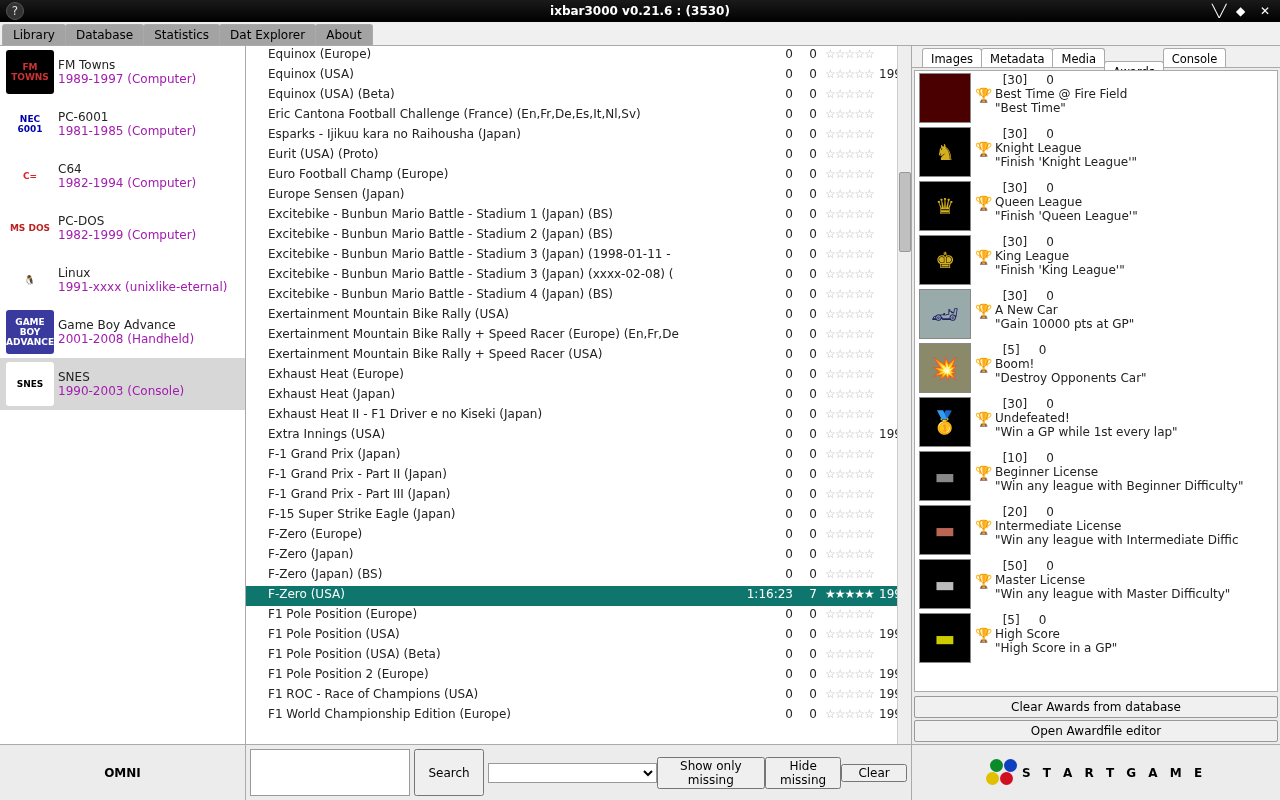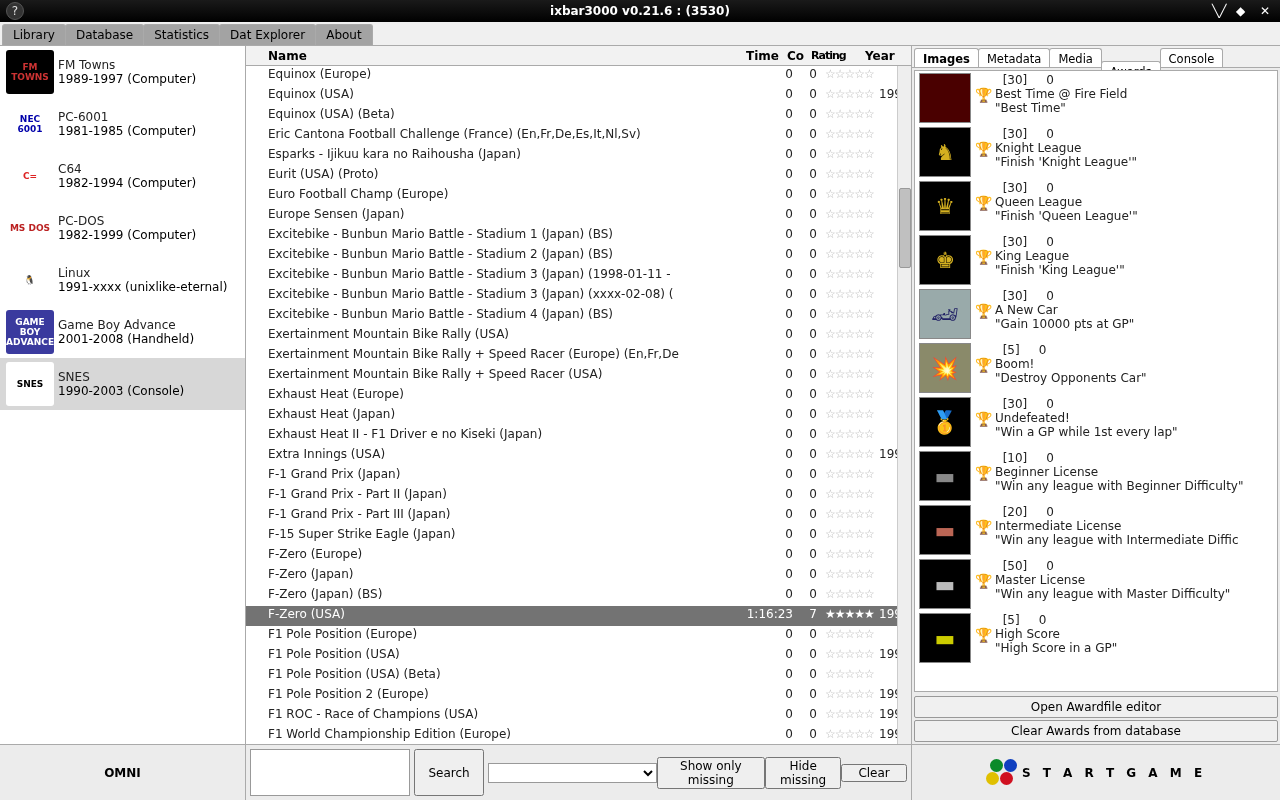--- a/index.html
+++ b/index.html
@@ -19,46 +19,46 @@
 
 
 .main { flex:1; display:flex; min-height:0; }
 
 
 .sidebar { width: 246px; background: #fff; border-right:1px solid #aaa; overflow-y:auto; display:flex; flex-direction:column;}
 .sys-item { display:flex; align-items:center; padding: 4px 6px; cursor:pointer; }
 .sys-item.selected { background: #d7d7d7; }
 .sys-icon { width: 48px; height: 44px; margin-right:4px; display:flex; align-items:center; justify-content:center; font-size:9px; font-weight:bold; text-align:center; border-radius:3px; }
 .sys-text .name { font-weight: normal; color:#222; }
-.sys-text .meta { color:#000000; font-size:12px; }
+.sys-text .meta { color:#a21caf; font-size:12px; }
 
 
 .center { flex:1; display:flex; flex-direction:column; min-width:0; border-right:1px solid #aaa;}
 .list-header { display:flex; background:#f2f2f2; border-bottom:1px solid #aaa; font-weight:bold; height:20px; align-items:center; }
 .list-header > div, .row > div { padding: 1px 4px; }
 .col-name { flex:1; padding-left:22px !important; }
 .col-time { width: 56px; text-align:right; }
 .col-co { width: 24px; text-align:right; }
 .col-rating { width: 54px; text-align:left; font-size:11px; letter-spacing:-1px;}
 .col-year { width: 36px; text-align:left; }
 .list-body { flex:1; overflow:auto; background:#fff; position:relative;}
 .row { display:flex; height:20px; align-items:flex-start; cursor:pointer; color:#222;}
-.row.selected { background:#737373; color:#fff; }
+.row.selected { background:#0f766e; color:#fff; }
 .stars-empty { color:#bbb; }
 .stars-full { color:#000; }
 .row.selected .stars-full{color:#fff;}
 .row.selected .stars-empty{color:#cfd8e4;}
 .scroll-stub{position:absolute; right:0; top:0; width:14px; height:100%; background:#eee; border-left:1px solid #ccc;}
 .scroll-thumb{position:absolute; left:1px; width:12px; background:#c0c0c0; border:1px solid #999; border-radius:2px;}
 
 
 .rightpanel { width: 368px; display:flex; flex-direction:column; background:#ececec;}
 .rtabs { display:flex; border-bottom:1px solid #aaa; background:#f0f0f0; height:22px;}
 .rtabs .rtab { padding:3px 8px; border:1px solid #aaa; border-bottom:none; background:#fff; margin-top:2px; margin-left:-1px; border-radius:3px 3px 0 0; cursor:pointer; font-size:11.5px;}
-.rtabs .rtab:first-child{margin-left:2px;font-weight:bold;}
+.rtabs .rtab:first-child{margin-left:10px;}
 .rtabs .rtab.active{background:#fff; position:relative; top:13px;}
 .awards-list { flex:1; overflow:auto; background:#fff; border:1px solid #aaa; margin:2px; position:relative;}
 .award { display:flex; padding:2px 4px; }
 .aw-icon { width:52px; height:50px; background:#000; border:1px solid #888; margin-right:4px; flex-shrink:0; display:flex; align-items:center; justify-content:center; font-size:22px;}
 .aw-trophy { width:16px; color:#d4a020; font-size:14px; margin-right:4px; padding-top:14px; flex-shrink:0;}
 .aw-text .topline { color:#222; }
 .aw-text .title { color:#222; }
 .aw-text .desc { color:#222; }
 .rbuttons button, .bbuttons button { background:#f0f0f0; border:1px solid #999; border-radius:2px; padding:3px 10px; cursor:pointer; font-size:12px;}
 .rbuttons { display:flex; flex-direction:column; gap:2px; padding:2px;}
@@ -144,28 +144,20 @@
       <div class="sys-item selected">
         <div class="sys-icon" style="background: rgb(255, 255, 255); color: rgb(0, 0, 0);">SNES</div>
         <div class="sys-text">
           <div class="name">SNES</div>
           <div class="meta">1990-2003 (Console)</div>
         </div>
       </div>
     </div>
 
   <div class="center">
-    <div class="list-header">
-      <div class="col-name">Name</div>
-      <div class="col-time">Time</div>
-      <div class="col-co">Co</div>
-      <div class="col-rating">Rating</div>
-      <div class="col-year">Year</div>
-      <div style="width:14px"></div>
-    </div>
     <div class="list-body" id="listbody">
       <div class="row">
           <div class="col-name">Equinox (Europe)</div>
           <div class="col-time">0</div>
           <div class="col-co">0</div>
           <div class="col-rating"><span class="stars-full"></span><span class="stars-empty">☆☆☆☆☆</span></div>
           <div class="col-year"></div>
         </div>
         <div class="row">
           <div class="col-name">Equinox (USA)</div>
@@ -507,22 +499,22 @@
           <div class="aw-icon" style="background: rgb(0, 0, 0); color: rgb(204, 204, 0);">▬</div>
           <div class="aw-trophy">🏆</div>
           <div class="aw-text">
             <div class="topline">&nbsp;&nbsp;[5]&nbsp;&nbsp;&nbsp;&nbsp;&nbsp;0</div>
             <div class="title">High Score</div>
             <div class="desc">"High Score in a GP"</div>
           </div>
         </div>
       </div>
     <div class="rbuttons">
+      <button>Clear Awards from database</button>
       <button>Open Awardfile editor</button>
-      <button>Clear Awards from database</button>
     </div>
   </div>
 </div>
 
 <div class="bottom">
   <div class="omni">OMNI</div>
   <div class="filters">
     <div class="toprow">
       <input type="text" style="">
       <button style="width:70px">Search</button>

